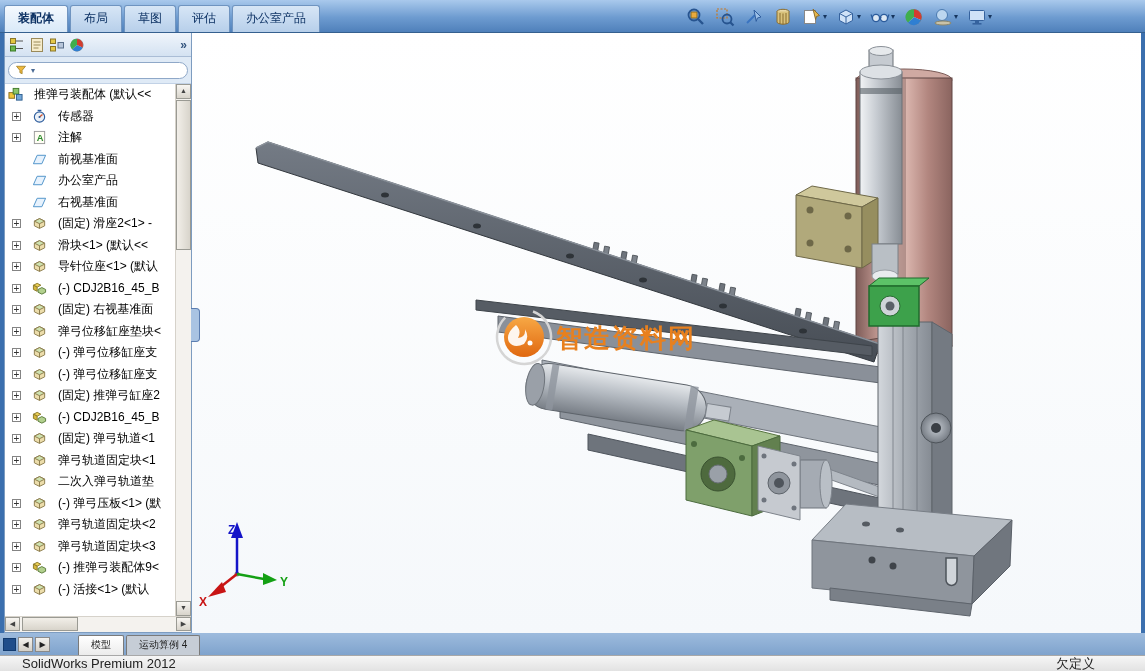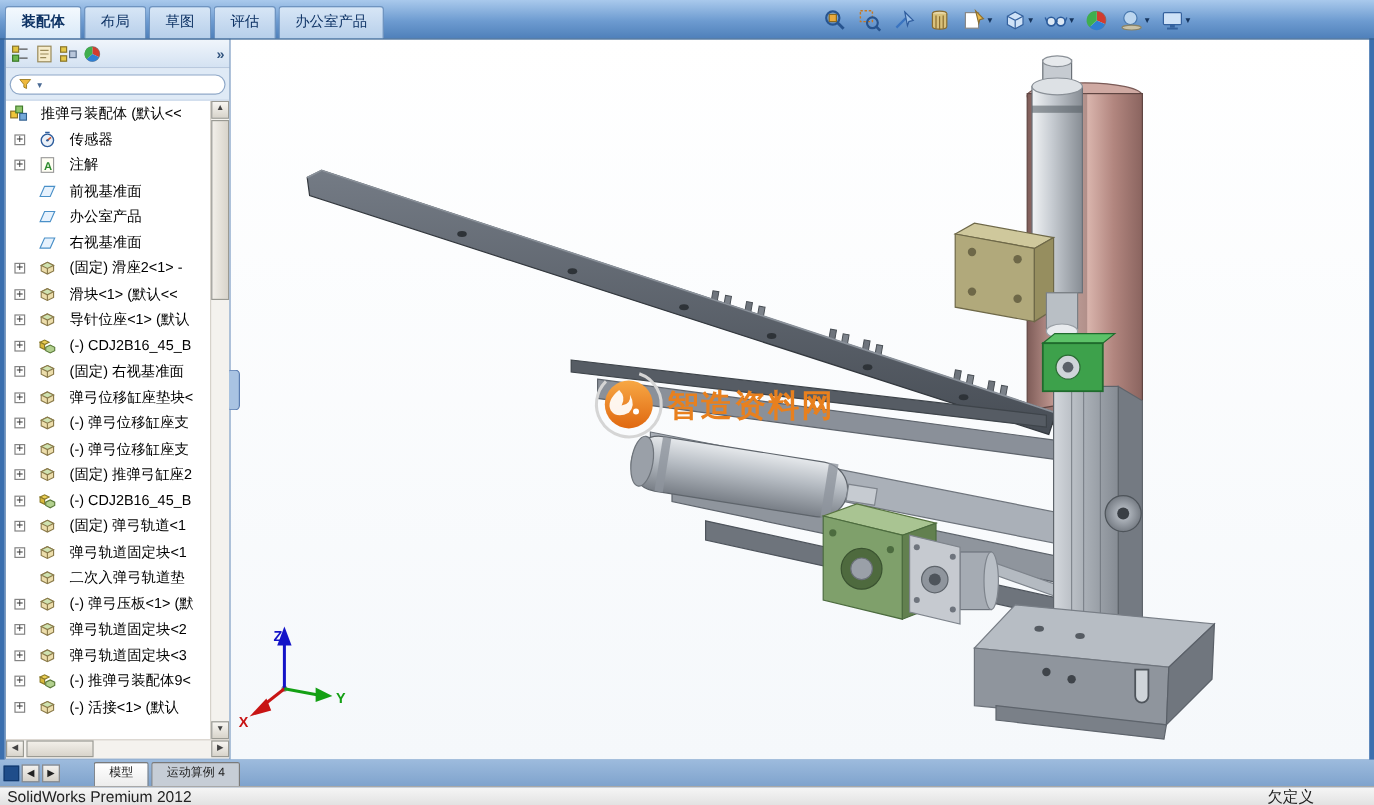--- a/index.html
+++ b/index.html
@@ -75,21 +75,21 @@
   .bnav{display:flex;align-items:center;gap:2px;height:100%;margin-right:28px;}
   .bnav-sq{width:11px;height:11px;background:#1f4d8a;border:1px solid #123a6e;}
   .bnav-btn{width:15px;height:15px;background:linear-gradient(#f4f2ee,#d4d0c8);border:1px solid #8a8a8a;
     font-size:8px;line-height:13px;text-align:center;color:#222;box-sizing:border-box;}
   .btabs{display:flex;align-items:flex-end;height:100%;}
   .btab{height:19px;line-height:18px;padding:0 12px;font-size:10px;border:1px solid #7a7a7a;border-bottom:none;
     background:#c6cdd6;color:#222;margin-right:2px;border-radius:2px 2px 0 0;cursor:default;}
   .btab.active{background:linear-gradient(#ffffff,#ececec);}
   .status-bar{position:absolute;left:0;right:0;bottom:0;height:16px;
     background:linear-gradient(#f6f6f6,#e2e2e2);border-top:1px solid #a8a8a8;
-    font-size:13px;color:#222;display:flex;align-items:center;padding:0 6px;box-sizing:border-box;z-index:5;}
+    font-size:13px;color:#222;display:flex;align-items:center;padding:0 22px;box-sizing:border-box;z-index:5;}
   .status-right{position:absolute;right:50px;top:0;line-height:16px;}
   svg text{font-family:"Liberation Sans", sans-serif;}
 </style>
 </head>
 <body>
 
 <div class="header">
   <div class="rtabs">
       <div class="rtab active">装配体</div>
       <div class="rtab">布局</div>

